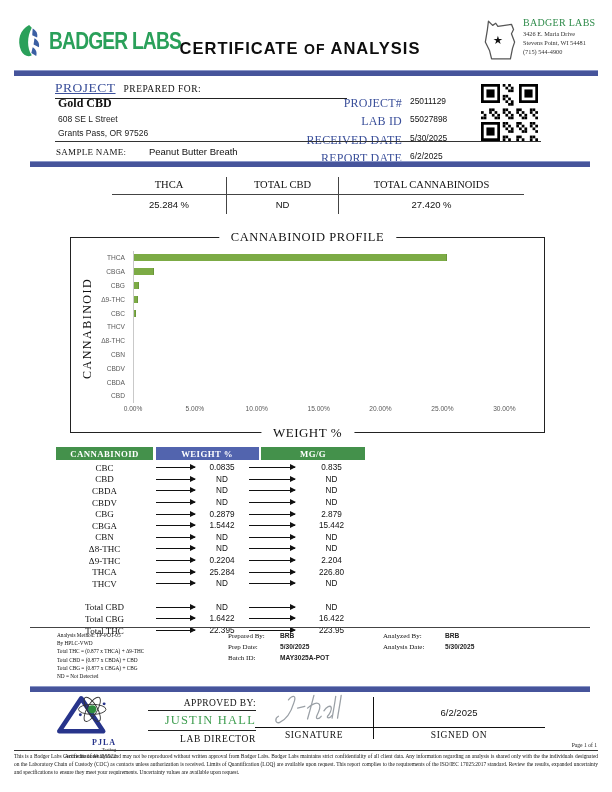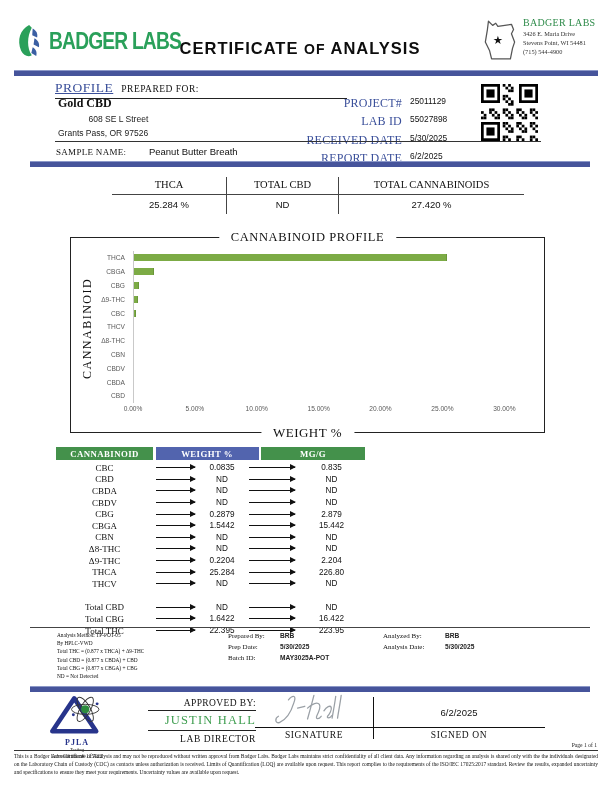--- a/index.html
+++ b/index.html
@@ -20,21 +20,21 @@
              letter-spacing:1px;color:#0d0d0d;white-space:nowrap;}
   .coa-title .of{font-size:14px;}
   .wi-block{position:absolute;top:17px;left:482px;display:flex;gap:3px;}
   .wi-lab-name{font-size:10px;color:#2E8B4A;letter-spacing:.3px;margin-bottom:1px;}
   .wi-addr{font-size:6.3px;color:#333;line-height:1.45;}
   
   .report-head{position:absolute;top:78px;left:55px;width:292px;border-bottom:1px solid #222;padding-bottom:2px;white-space:nowrap;}
   .word-report{color:var(--label-blue,#3A4F9A);font-size:13.5px;letter-spacing:.5px;text-decoration:underline;}
   .word-prepared{font-size:9.5px;letter-spacing:.5px;margin-left:4px;}
   .client-name{position:absolute;top:96px;left:58px;font-weight:700;font-size:12px;}
-  .client-addr{position:absolute;top:113px;left:58px;font-family:"Liberation Sans",sans-serif;font-size:8.5px;line-height:1.6;color:#222;text-align:right;}
+  .client-addr{position:absolute;top:113px;left:58px;font-family:"Liberation Sans",sans-serif;font-size:8.5px;line-height:1.6;color:#222;}
   .fields{position:absolute;top:96px;left:288px;width:182px;}
   .field-row{display:flex;margin-bottom:3.4px;}
   .field-label{flex:1;text-align:right;color:var(--label-blue,#3A4F9A);font-size:12px;letter-spacing:.2px;}
   .field-value{width:60px;margin-left:8px;font-family:"Liberation Sans",sans-serif;font-size:8.4px;color:#111;}
   .qr{position:absolute;top:84px;left:481px;}
   .sample-line{position:absolute;top:141px;left:55px;width:486px;border-top:1px solid #333;}
   .sample-row{position:absolute;top:146px;left:56px;font-size:9px;letter-spacing:.3px;}
   .sample-value{font-family:"Liberation Sans",sans-serif;font-size:9.5px;margin-left:20px;letter-spacing:0;}
   
   .summary{position:absolute;top:177px;left:112px;display:grid;grid-template-columns:114px 112px 186px;}
@@ -76,21 +76,21 @@
   .foot{position:absolute;top:627px;left:30px;width:560px;height:58px;border-top:1px solid #444;}
   .fn-left{position:absolute;top:3px;left:27px;font-size:5.3px;line-height:1.55;color:#111;}
   .fn-col{position:absolute;top:4px;}
   .fn-mid{left:198px;width:155px;}
   .fn-right{left:353px;width:180px;}
   .fn-row{display:flex;margin-bottom:3px;}
   .fn-lbl{font-size:7px;width:52px;}
   .fn-right .fn-lbl{width:62px;}
   .fn-val{font-family:"Liberation Sans",sans-serif;font-size:6.6px;font-weight:700;color:#222;}
   
-  .pjla{position:absolute;top:691px;left:38px;width:78px;text-align:center;}
+  .pjla{position:absolute;top:691px;left:38px;width:78px;text-align:right;}
   .pjla-name{font-size:8px;font-weight:700;color:#27348B;letter-spacing:1px;margin-top:-1px;}
   .pjla-sub{font-size:4.6px;font-weight:700;color:#555;}
   .pjla-acc{font-size:5.6px;color:#222;margin-top:1px;}
   .approve{position:absolute;top:698px;left:148px;width:108px;text-align:right;}
   .app-lbl{font-size:9.5px;letter-spacing:.4px;border-bottom:1px solid #222;padding-bottom:2px;}
   .app-name{font-size:12.5px;color:var(--approver-green,#3F9E50);letter-spacing:1.2px;border-bottom:1px solid #222;padding:2px 0 2px;}
   .app-title{font-size:9.5px;letter-spacing:.6px;padding-top:3px;}
   .sig-region{position:absolute;top:694px;left:255px;width:290px;height:50px;}
   .sig-divider{position:absolute;left:118px;top:3px;bottom:5px;width:1px;background:#111;}
   .sig-line{position:absolute;top:33px;left:0;right:0;border-top:1px solid #111;}
@@ -129,21 +129,21 @@
       <div class="wi-lab-name">BADGER LABS</div>
       <div class="wi-addr">3426 E. Maria Drive</div>
       <div class="wi-addr">Stevens Point, WI 54481</div>
       <div class="wi-addr">(715) 544-4900</div>
     </div>
   </div>
 
   <div class="bar-blue bar1"></div>
 
   <div class="report-head">
-    <span class="word-report">PROFILE</span>
+    <span class="word-report">PROJECT</span>
     <span class="word-prepared">PREPARED FOR:</span>
   </div>
   <div class="client-name">Gold CBD</div>
   <div class="client-addr">
     <div>608 SE L Street</div>
     <div>Grants Pass, OR 97526</div>
   </div>
   <div class="fields">
       <div class="field-row">
         <span class="field-label">PROJECT#</span>

